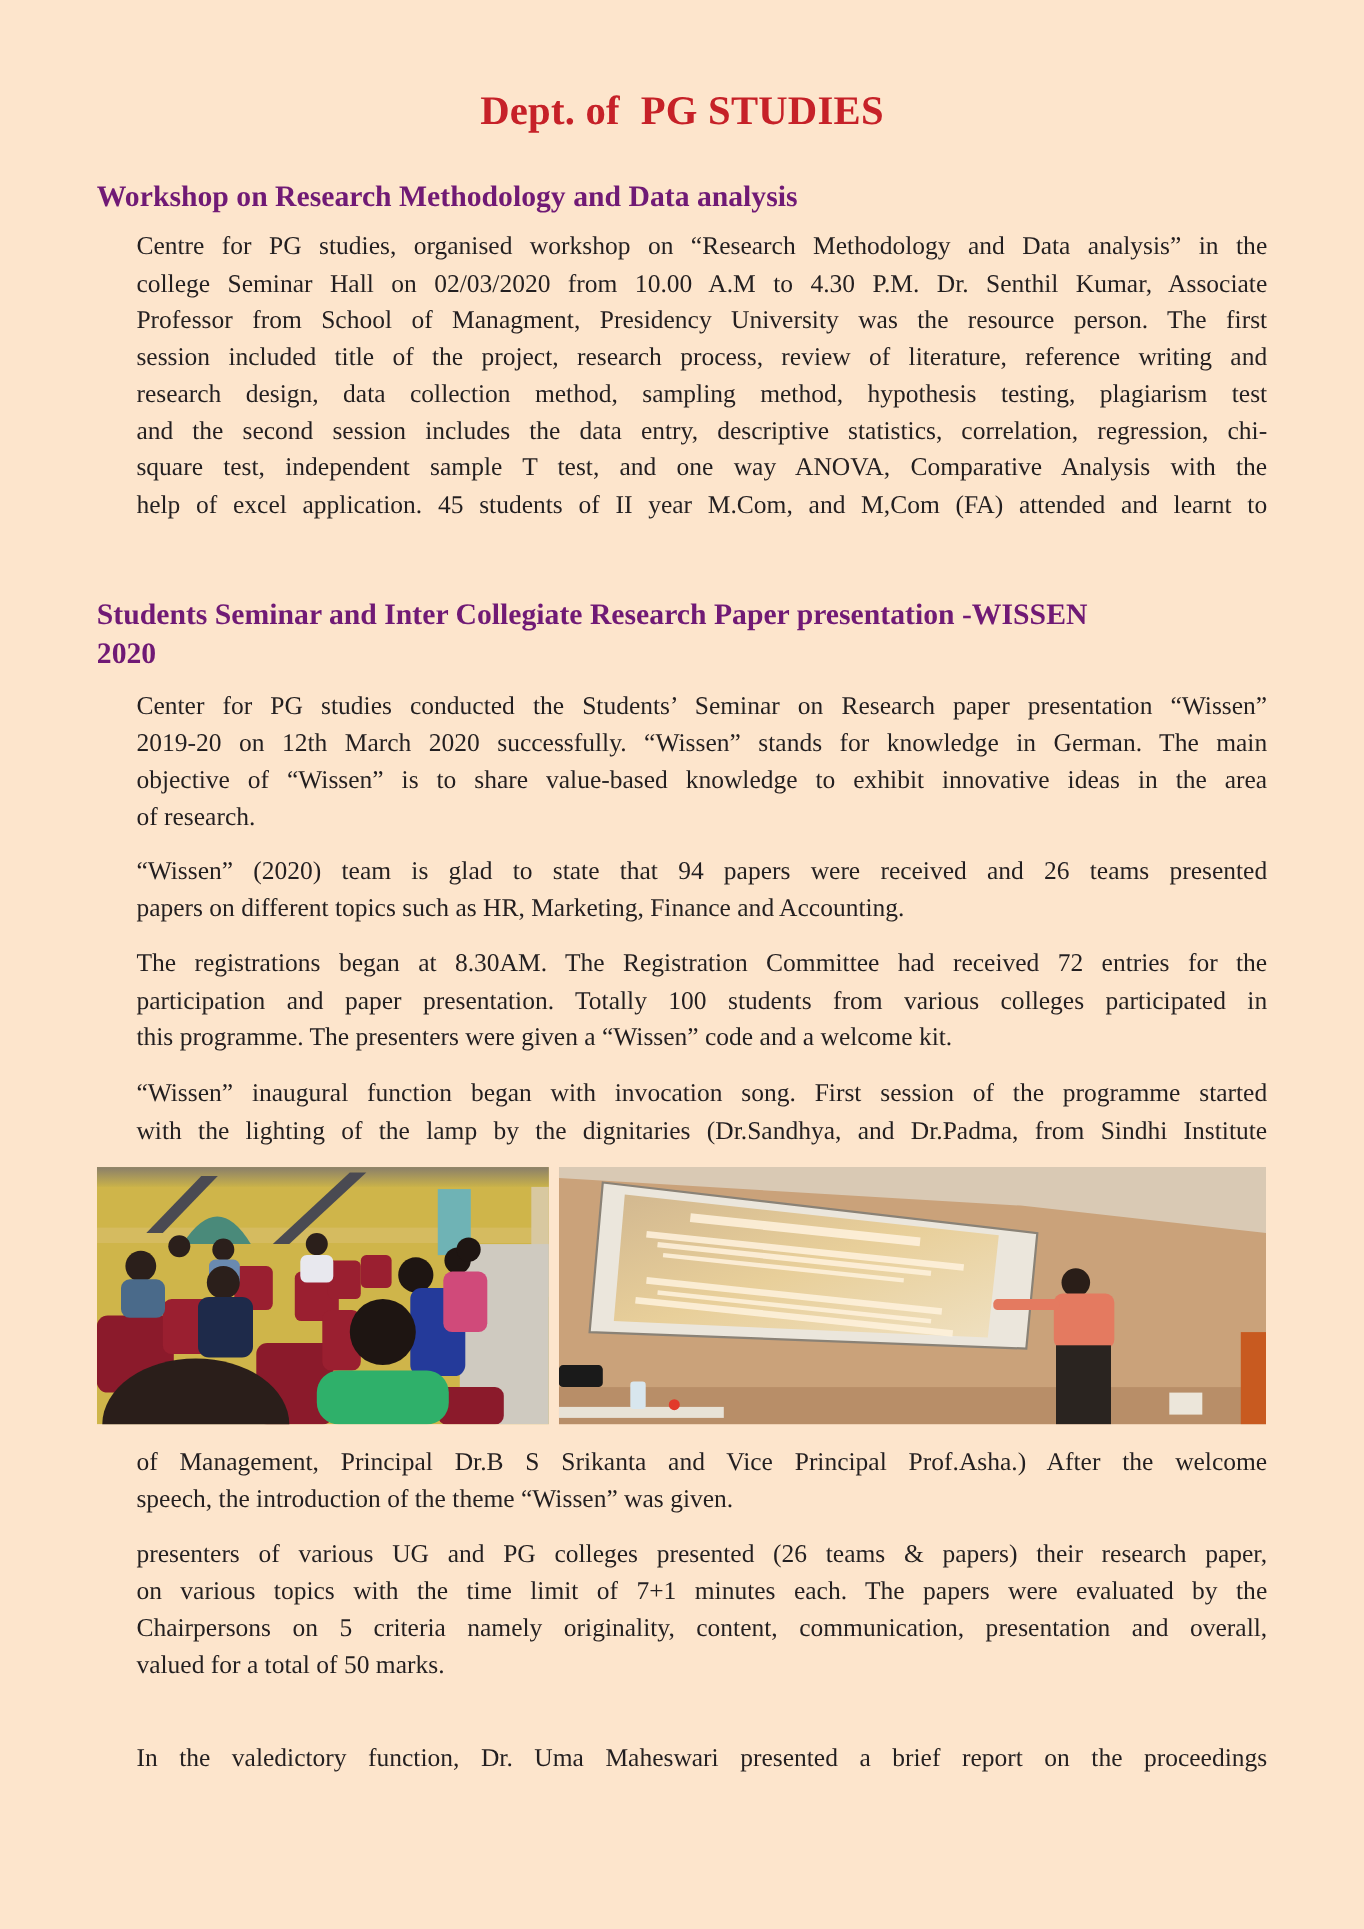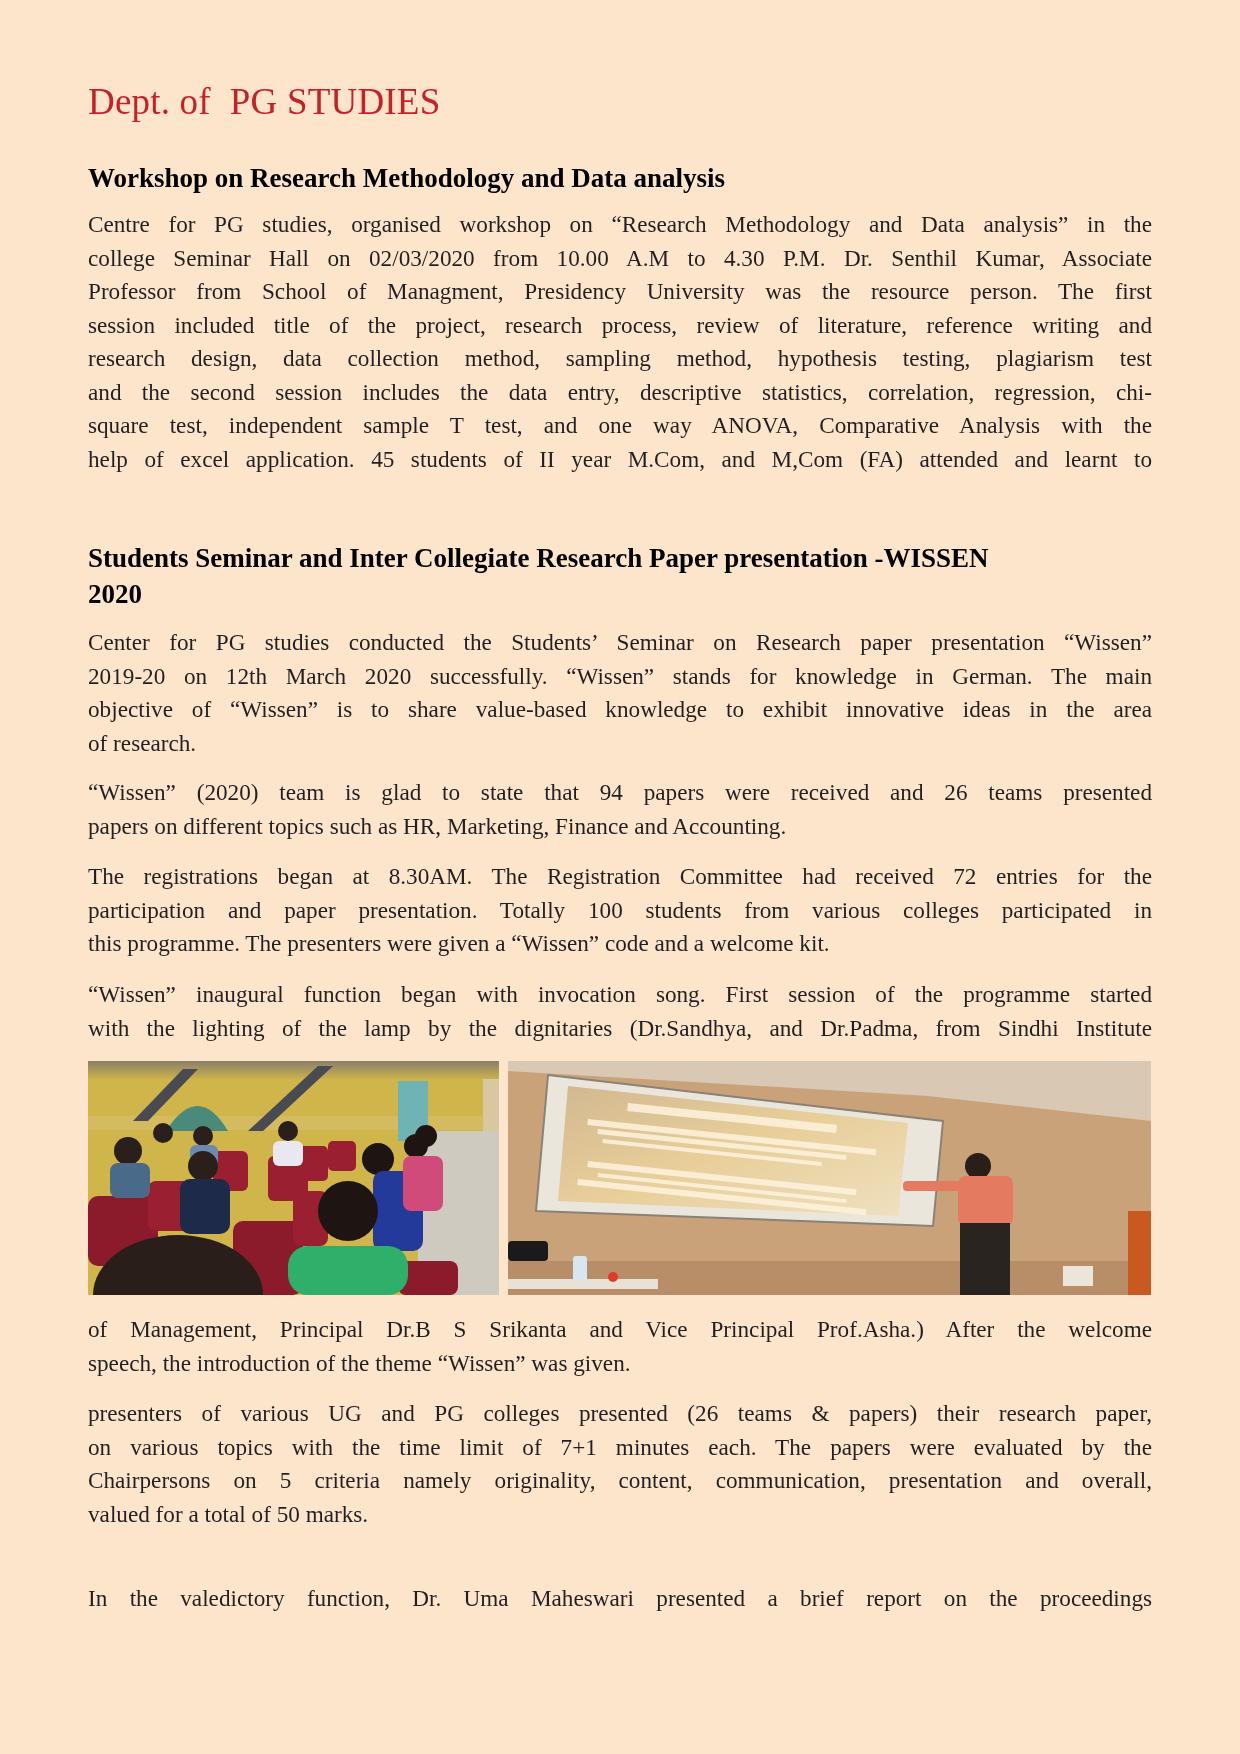--- a/index.html
+++ b/index.html
@@ -19,50 +19,51 @@
       position: absolute;
       left: 88px;
       top: 0;
       width: 1064px;
     }
     .title {
       position: absolute;
       left: 0;
       top: 80px;
       width: 1064px;
-      text-align: left;
+      text-align: center;
       font-size: 37px;
-      font-weight: normal;
+      font-weight: bold;
       color: #C62128;
       white-space: pre;
       letter-spacing: 0.2px;
     }
     .heading {
       position: absolute;
       left: 0;
       width: 1064px;
       font-size: 27px;
       font-weight: bold;
       line-height: 36px;
-      color: #000000;
+      color: #701a75;
     }
     .para {
       position: absolute;
       left: 0;
       width: 1064px;
       font-size: 23.2px;
       line-height: 33.5px;
       text-align: justify;
       color: #231F20;
     }
     .para .line {
       display: block;
       white-space: nowrap;
       text-align: justify;
       text-align-last: justify;
+      margin-left: 36px;
     }
     .para .line.last {
       text-align-last: left;
     }
     .photo {
       position: absolute;
       top: 1061px;
       height: 234px;
       overflow: hidden;
     }

